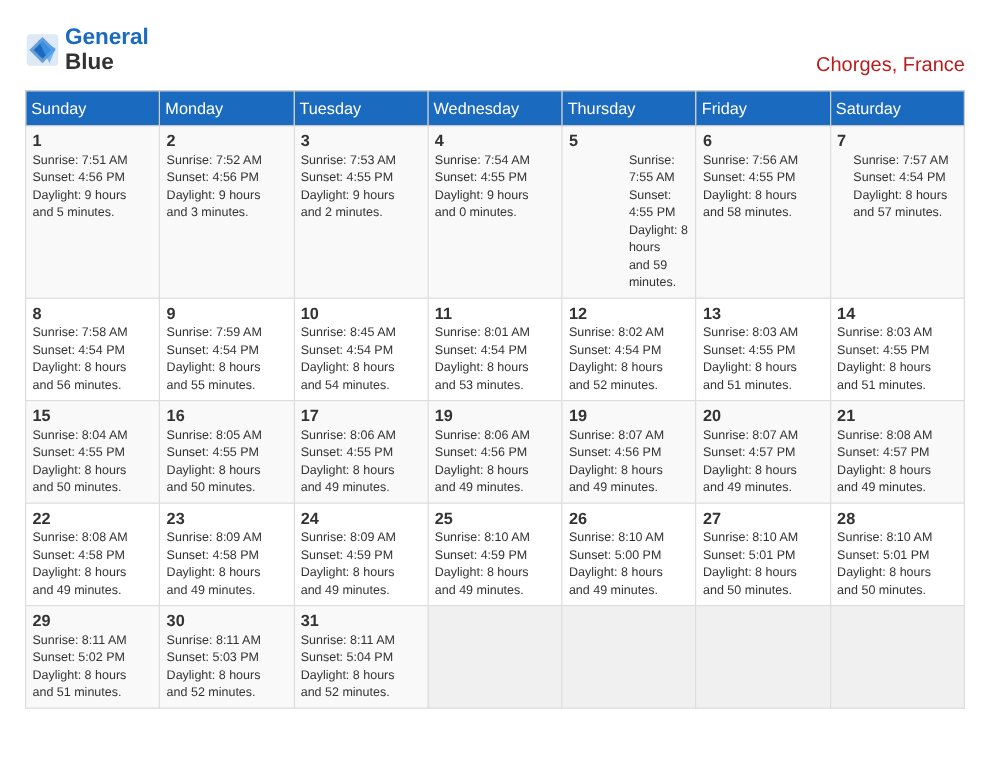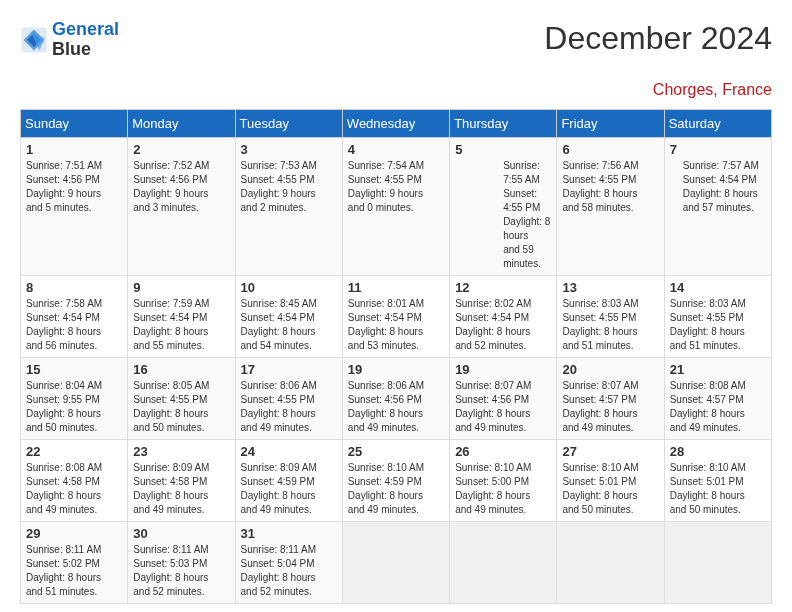--- a/index.html
+++ b/index.html
@@ -101,21 +101,20 @@
       <polygon points="20,5 35,20 20,35 5,20" fill="#1a6bbf" opacity="0.6"></polygon>
       <polygon points="20,10 30,20 20,30 10,20" fill="#1a6bbf"></polygon>
       <polygon points="15,8 35,18 28,35" fill="#4a9eef" opacity="0.7"></polygon>
     </svg>
     <div class="logo-text">
       <div><span>General</span></div>
       <div>Blue</div>
     </div>
   </div>
   <div class="title-area">
-    <div class="month-title">December 2024</div>
     <div class="subtitle">Chorges, France</div>
   </div>
 </div>
 
 <table>
   <thead>
     <tr>
       <th>Sunday</th>
       <th>Monday</th>
       <th>Tuesday</th>
@@ -225,21 +224,21 @@
           <div class="day-info" style="white-space: pre-line;">Sunrise: 8:03 AM
 Sunset: 4:55 PM
 Daylight: 8 hours
 and 51 minutes.</div>
         </td>
       </tr>
       <tr>
         <td>
           <span class="day-num">15</span>
           <div class="day-info" style="white-space: pre-line;">Sunrise: 8:04 AM
-Sunset: 9:55 PM
+Sunset: 4:55 PM
 Daylight: 8 hours
 and 50 minutes.</div>
         </td>
         <td>
           <span class="day-num">16</span>
           <div class="day-info" style="white-space: pre-line;">Sunrise: 8:05 AM
 Sunset: 4:55 PM
 Daylight: 8 hours
 and 50 minutes.</div>
         </td>

